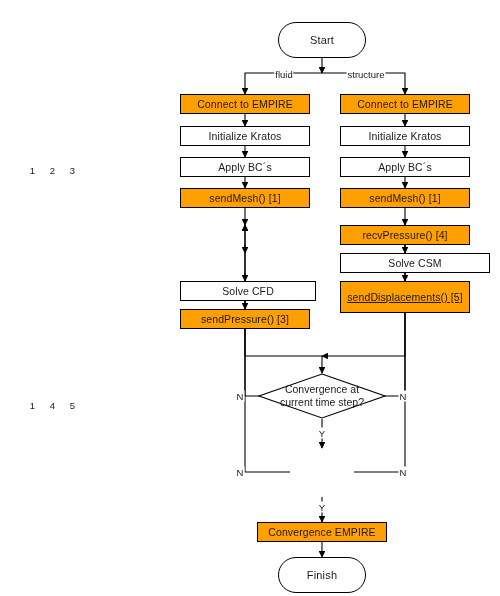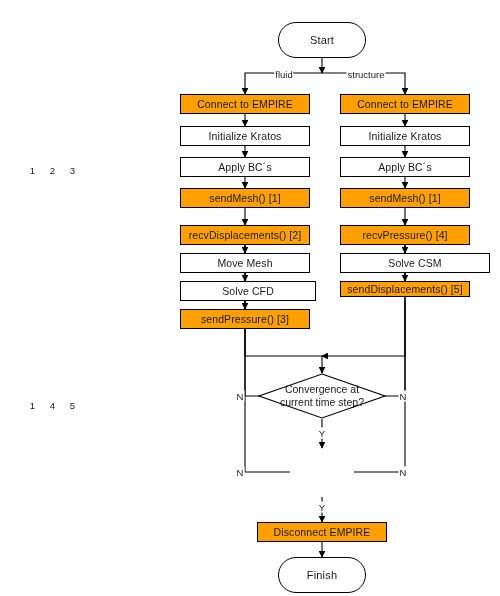--- a/index.html
+++ b/index.html
@@ -189,26 +189,20 @@
   <div class="pbox" style="left:180px; top:110px; width:130px; height:20px;">
     <span>Initialize Kratos</span>
   </div>
   <div class="pbox" style="left:180px; top:141px; width:130px; height:20px;">
     <span>Apply BC´s</span>
   </div>
   <div class="pbox accent" style="left:180px; top:172px; width:130px; height:20px;">
     <span>sendMesh() [1]</span>
   </div>
 
-  <div class="pbox accent" style="left:180px; top:209px; width:130px; height:20px;">
-    <span>recvDisplacements() [2]</span>
-  </div>
-  <div class="pbox" style="left:180px; top:237px; width:130px; height:20px;">
-    <span>Move Mesh</span>
-  </div>
   <div class="pbox" style="left:180px; top:265px; width:136px; height:20px;">
     <span>Solve CFD</span>
   </div>
   <div class="pbox accent" style="left:180px; top:293px; width:130px; height:20px;">
     <span>sendPressure() [3]</span>
   </div>
 
   <div class="pbox accent" style="left:340px; top:78px; width:130px; height:20px;">
     <span>Connect to EMPIRE</span>
   </div>
@@ -221,21 +215,21 @@
   <div class="pbox accent" style="left:340px; top:172px; width:130px; height:20px;">
     <span>sendMesh() [1]</span>
   </div>
 
   <div class="pbox accent" style="left:340px; top:209px; width:130px; height:20px;">
     <span>recvPressure() [4]</span>
   </div>
   <div class="pbox" style="left:340px; top:237px; width:150px; height:20px;">
     <span>Solve CSM</span>
   </div>
-  <div class="pbox accent" style="left:340px; top:265px; width:130px; height:16px;">
+  <div class="pbox accent" style="left:340px; top:265px; width:130px; height:32px;text-decoration:underline;">
     <span>sendDisplacements() [5]</span>
   </div>
 
   <div class="diamond-wrap" style="left:258px; top:357px; width:128px; height:46px;">
     <svg width="128" height="46" viewBox="0 0 128 46" xmlns="http://www.w3.org/2000/svg">
       <polygon points="64,1 127,23 64,45 1,23" fill="#ffffff" stroke="#000000" stroke-width="1.1"></polygon>
     </svg>
     <div class="diamond-label">
       <div>
         <div>Convergence at</div>
@@ -245,21 +239,21 @@
   </div>
   <div class="edge-label" style="left:240px; top:380px;">N</div>
   <div class="edge-label" style="left:403px; top:380px;">N</div>
   <div class="edge-label" style="left:322px; top:417px;">Y</div>
 
   <div class="edge-label" style="left:240px; top:456px;">N</div>
   <div class="edge-label" style="left:403px; top:456px;">N</div>
   <div class="edge-label" style="left:322px; top:491px;">Y</div>
 
   <div class="pbox accent" style="left:257px; top:506px; width:130px; height:20px;">
-    <span>Disconnect EMPIRE</span>
+    <span>Convergence EMPIRE</span>
   </div>
 
   <div class="marker-row" style="left:27px; top:149px;">
     <span class="marker">1</span>
     <span class="marker">2</span>
     <span class="marker">3</span>
   </div>
 
   <div class="marker-row" style="left:27px; top:384px;">
     <span class="marker">1</span>

